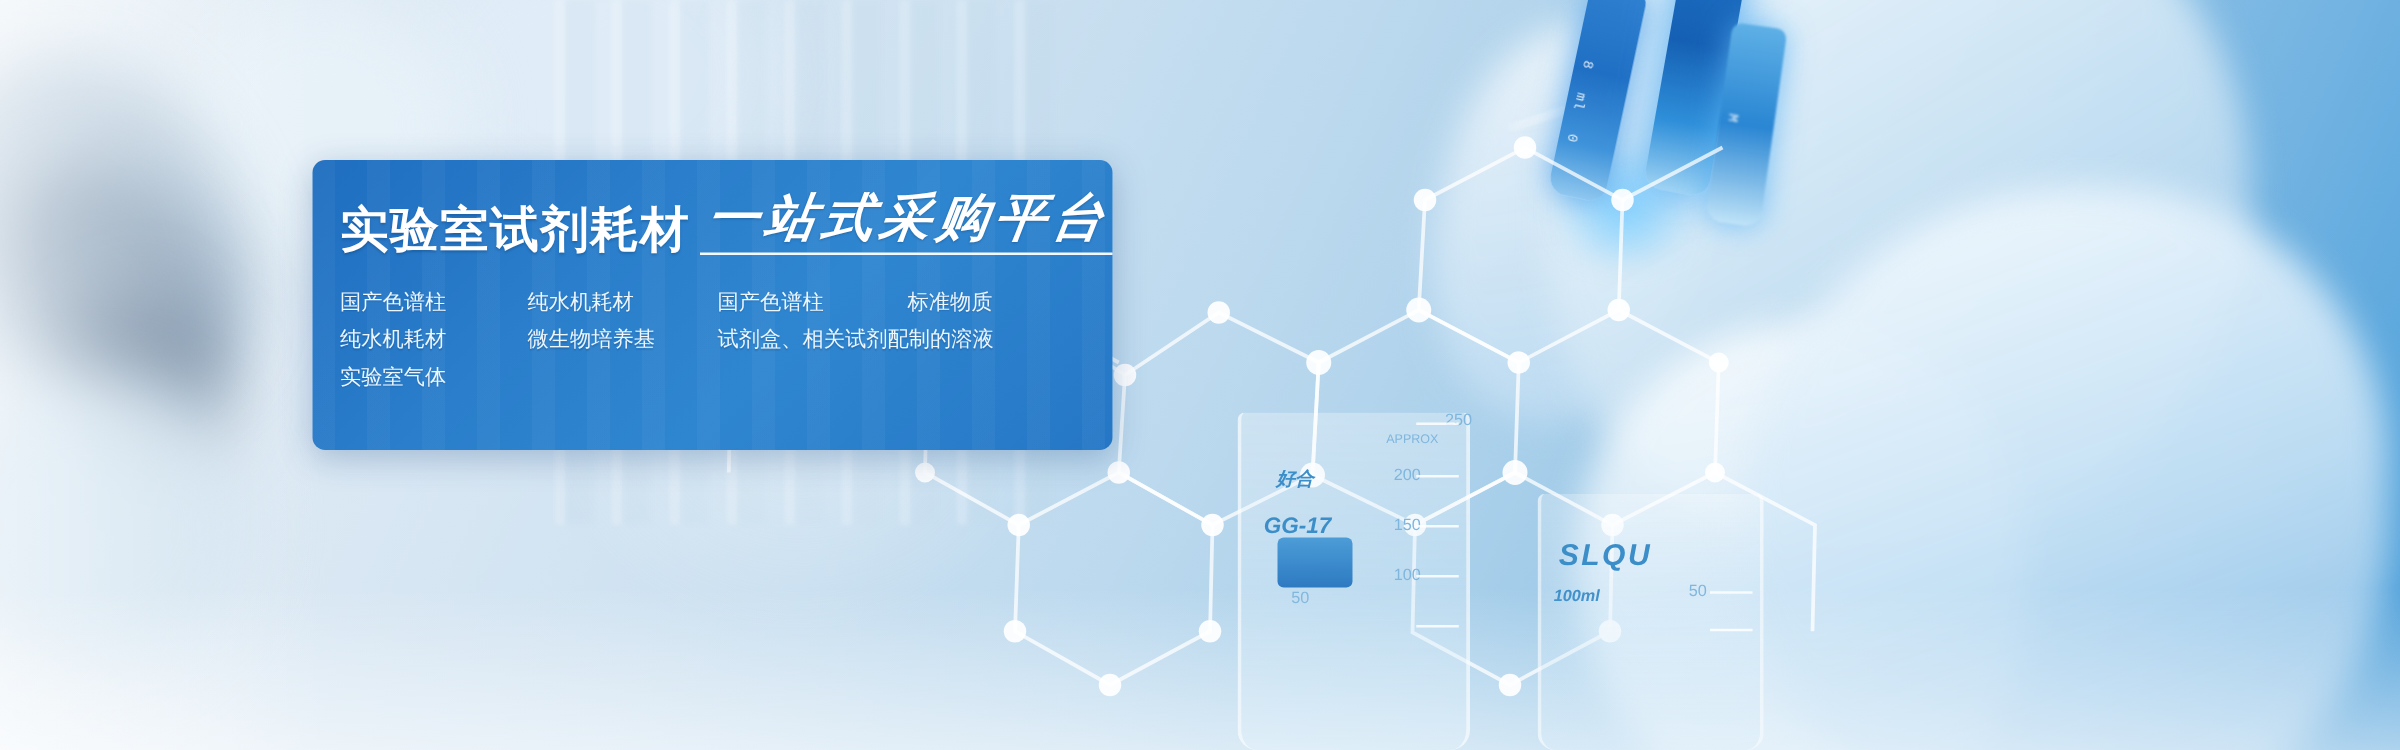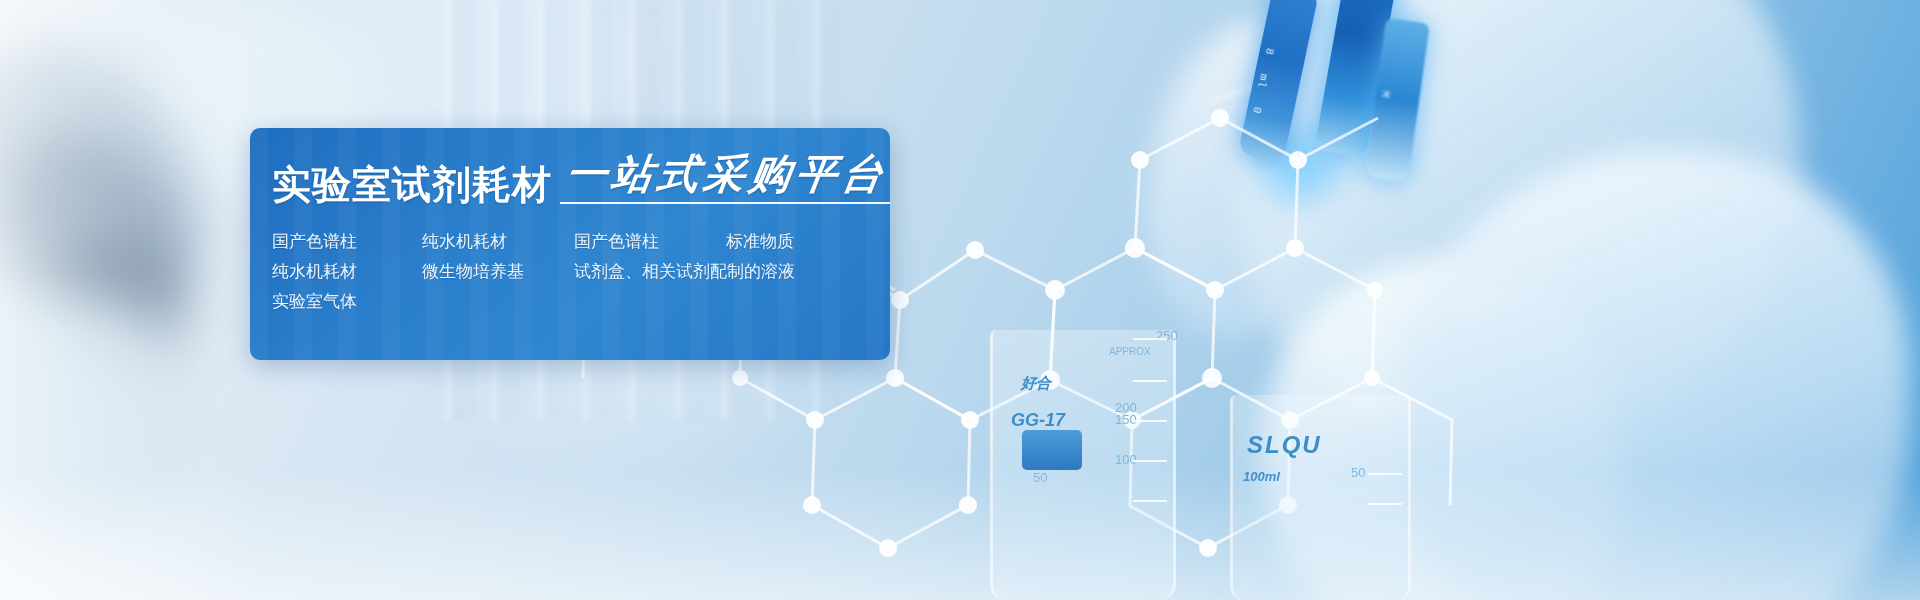--- a/index.html
+++ b/index.html
@@ -211,21 +211,21 @@
       <circle cx="662" cy="250" r="7"></circle>
         <circle cx="585" cy="292" r="7"></circle>
     </g>
   </svg>
 
   <div class="beaker bk1">
     <span class="bk-mark" style="left:28px;top:44px;">好合</span>
     <span class="bk-mark" style="left:18px;top:80px;font-size:18px;">GG-17</span>
     <span class="gradt" style="left:120px;top:-2px;margin-left:43px;">250</span>
     <span class="gradt small" style="left:116px;top:16px;">APPROX</span>
-    <span class="gradt" style="left:122px;top:42px;margin-top:28px;">200</span>
+    <span class="gradt" style="left:122px;top:42px;">200</span>
     <span class="gradt" style="left:122px;top:82px;">150</span>
     <span class="gradt" style="left:122px;top:122px;">100</span>
     <span class="gradt" style="left:40px;top:140px;">50</span>
     <i class="grad" style="top:8px;"></i>
       <i class="grad" style="top:50px;"></i>
     <i class="grad" style="top:90px;"></i>
       <i class="grad" style="top:130px;"></i>
     <i class="grad" style="top:170px;"></i>
   </div>
   <div class="liquid"></div>

